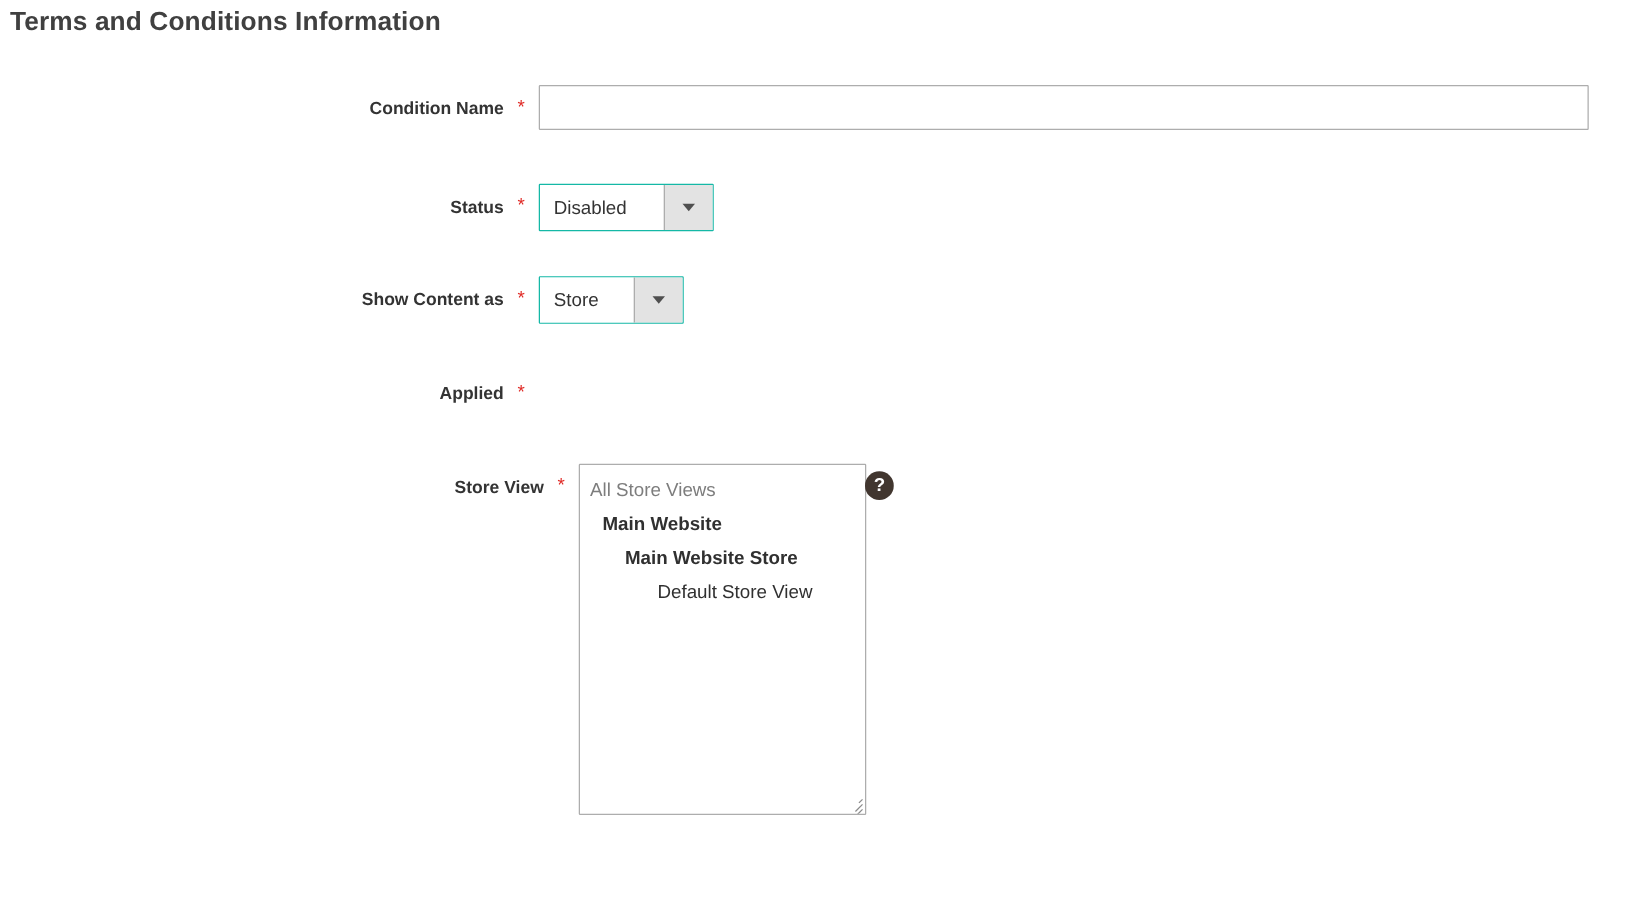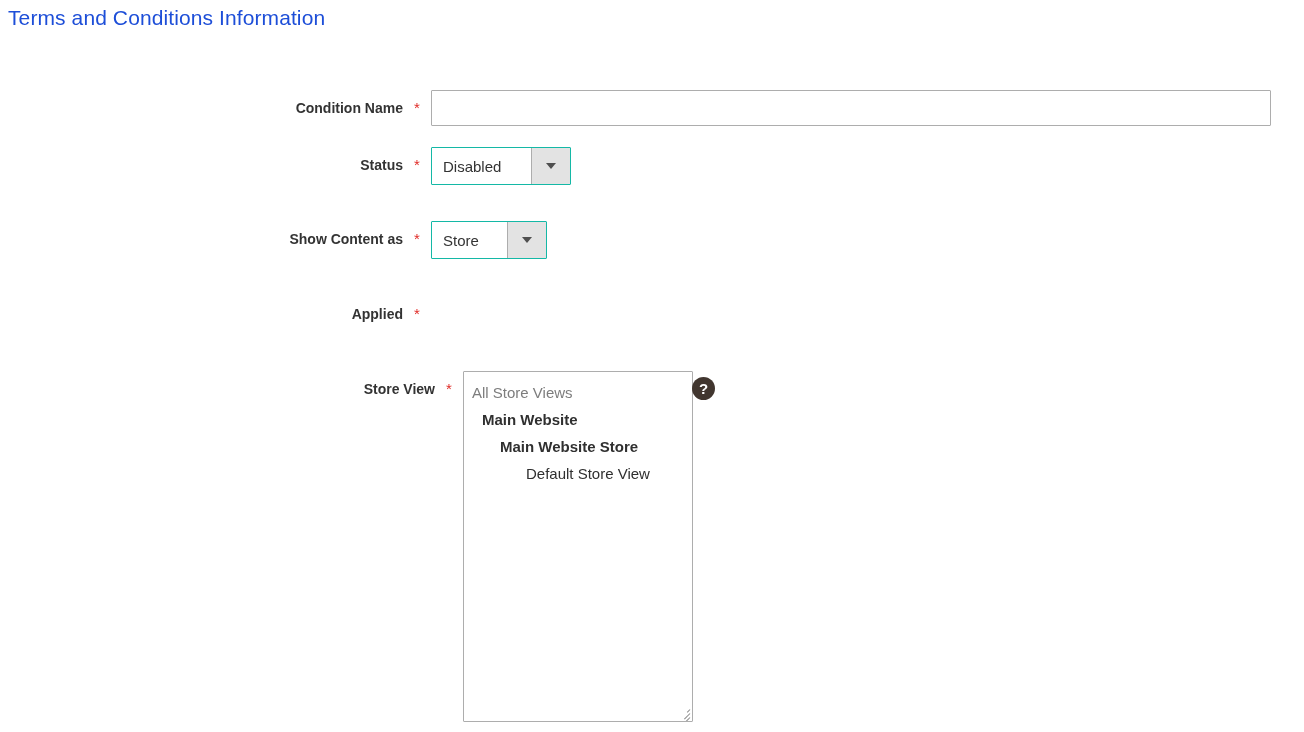--- a/index.html
+++ b/index.html
@@ -15,34 +15,34 @@
     overflow: hidden;
     position: relative;
   }
 
   
   .page-title {
     position: absolute;
     left: 8px;
     top: 6px;
     font-size: 21px;
-    font-weight: 400;
-    color: #1d4ed8;
+    font-weight: 700;
+    color: #404040;
     letter-spacing: 0.1px;
     white-space: nowrap;
   }
 
   
   .form-row {
     position: absolute;
     left: 0;
     display: flex;
     align-items: flex-start;
   }
-  .row-condition-name { top: 90px; }
+  .row-condition-name { top: 68px; }
   .row-status         { top: 147px; }
   .row-show-content   { top: 221px; }
   .row-applied        { top: 296px; }
   .row-store-view     { top: 371px; padding-left: 32px; }
 
   .field-label {
     width: 403px;
     text-align: right;
     font-size: 14px;
     font-weight: 600;
@@ -132,21 +132,21 @@
 
   
   .sel-status .select-value      { min-width: 76px; }
   .sel-showcontent .select-value { min-width: 52px; }
   .sel-applied .select-value     { min-width: 106px; }
 
   
   .multiselect {
     position: relative;
     width: 230px;
-    height: 351px;
+    height: 281px;
     box-sizing: border-box;
     border: 1px solid #adadad;
     background: #ffffff;
     padding: 7px 0 0 0;
     overflow: hidden;
     border-radius: 1px;
   }
   .ms-option {
     font-size: 15px;
     line-height: 1;

